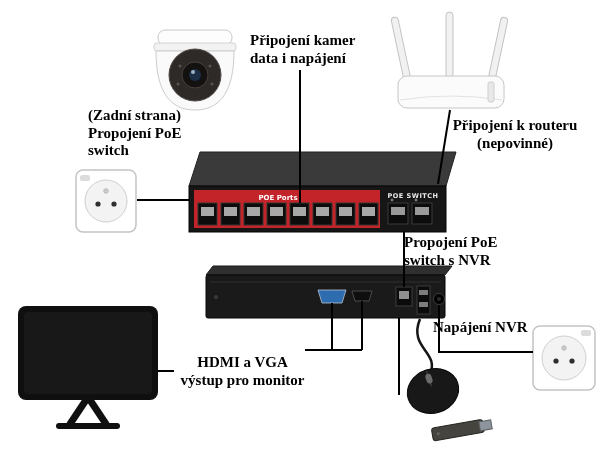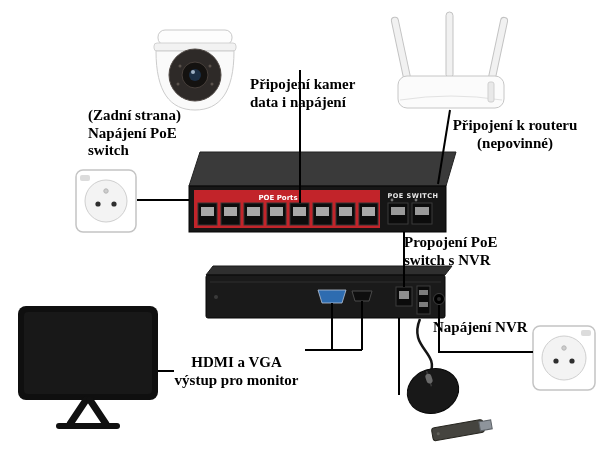--- a/index.html
+++ b/index.html
@@ -140,26 +140,26 @@
     <path d="M404,232 V287"></path>
     <path d="M332,303 V350"></path>
     <path d="M362,301 V350"></path>
     <path d="M305,350 H362"></path>
     <path d="M158,371 H174"></path>
     <path d="M399,318 V395"></path>
     <path d="M439,305 V352 H533"></path>
   </g>
 </svg>
 
-<div class="lbl" style="left:250px;top:32px;margin-top:44px;">Připojení kamer
+<div class="lbl" style="left:250px;top:32px;">Připojení kamer
 data i napájení</div>
 <div class="lbl" style="left:88px;top:107px;">(Zadní strana)
-Napájení PoE
+Propojení PoE
 switch</div>
 <div class="lbl center" style="left:436px;top:117px;width:158px;">Připojení k routeru
 (nepovinné)</div>
 <div class="lbl" style="left:404px;top:234px;">Propojení PoE
 switch s NVR</div>
 <div class="lbl" style="left:433px;top:319px;text-align:center;">Napájení NVR</div>
-<div class="lbl center" style="left:164px;top:354px;width:145px;">HDMI a VGA
+<div class="lbl center" style="left:170px;top:354px;width:145px;">HDMI a VGA
 výstup pro monitor</div>
 
 </div>
 
 </body></html>

